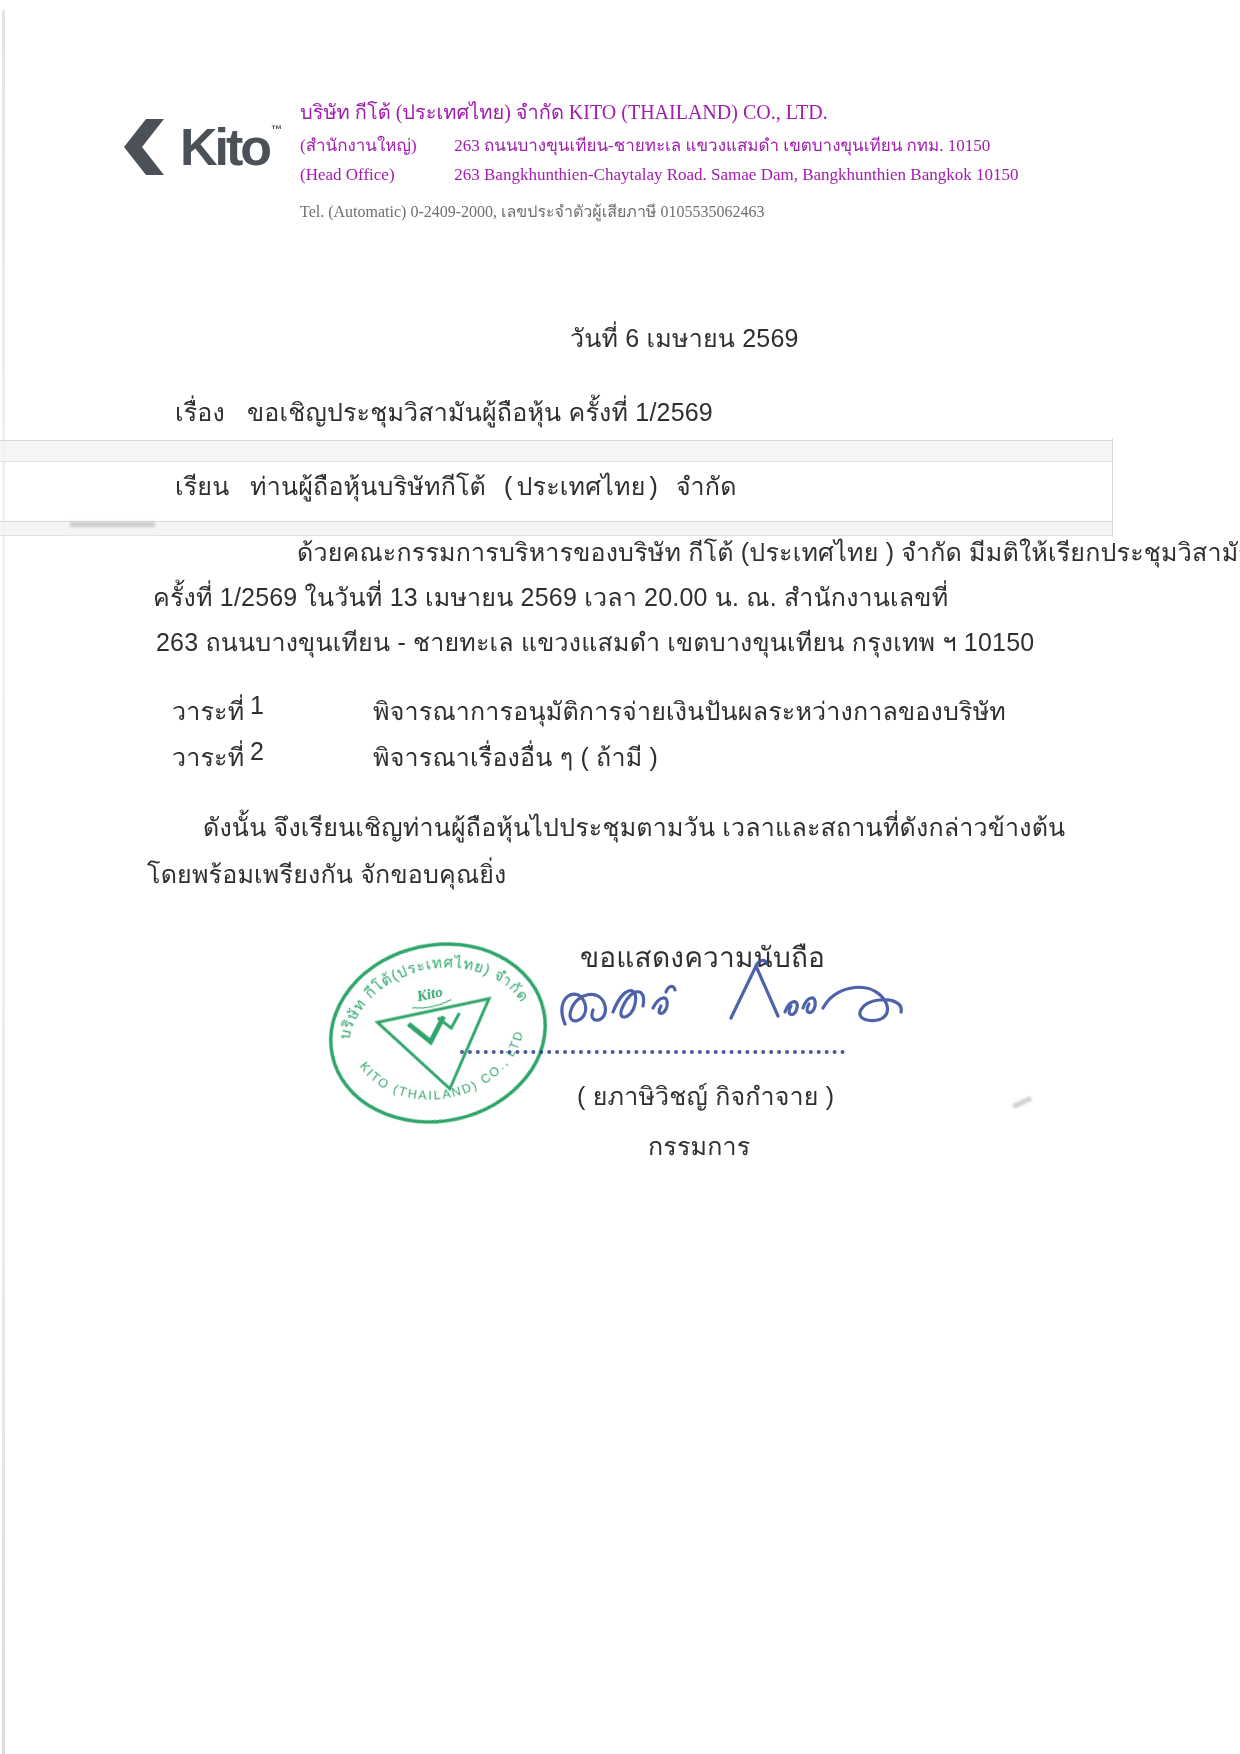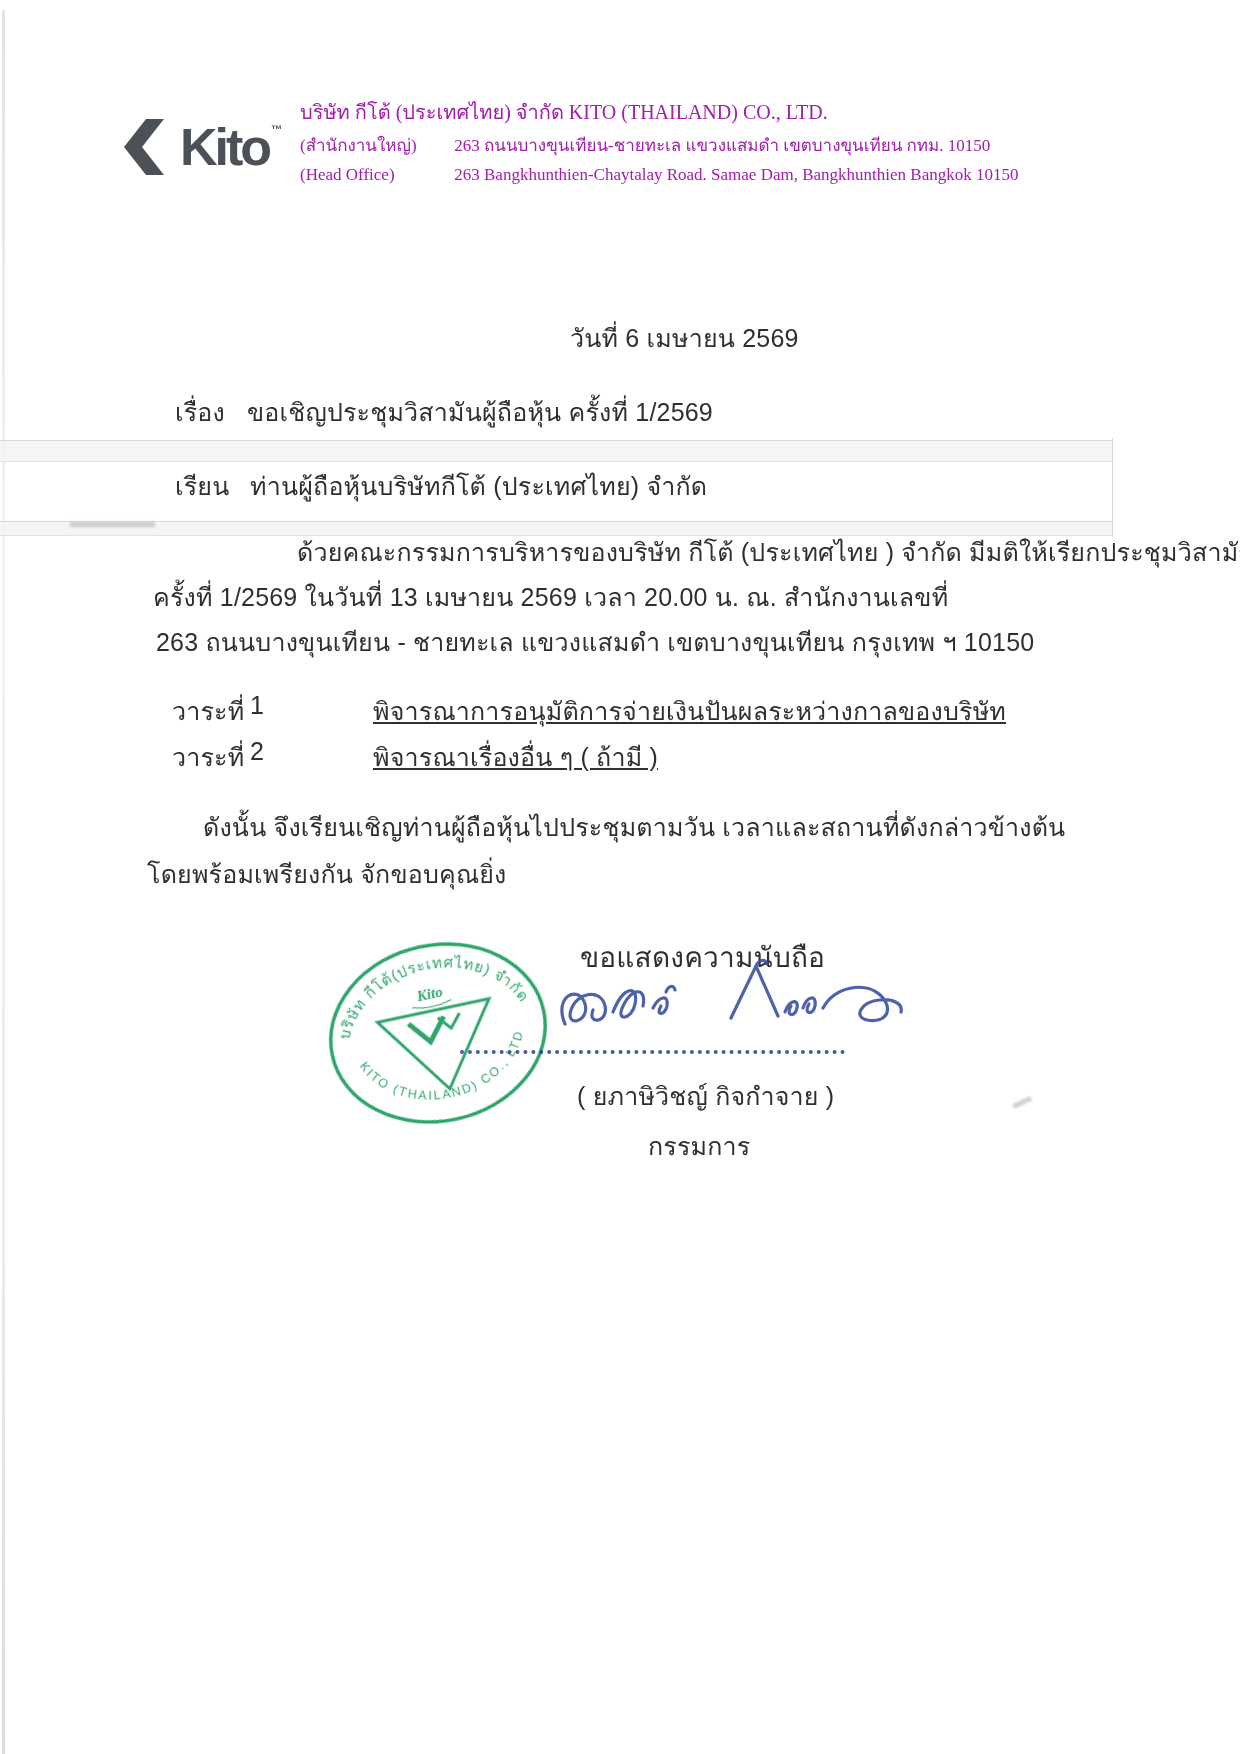--- a/index.html
+++ b/index.html
@@ -33,29 +33,29 @@
   .hdr-3 { top:155px; font-size:17px; }
   .hdr-4 { top:189px; font-size:16px; color:#6f6f6f; filter:blur(.4px); }
   .hdr .lbl-gap { display:inline-block; min-width:150px; }
 
   
   .thai { font-size:25px; letter-spacing:.2px; color:#2f2f2f; white-space:nowrap; }
   .date-line   { left:570px; top:308px; }
   .subject-lbl { left:175px; top:382px; }
   .subject-txt { left:247px; top:382px; }
   .to-lbl      { left:175px; top:456px; }
-  .to-txt      { left:250px; top:456px; }
+  .to-txt      { left:250px; top:456px;font-family:Liberation Mono, monospace; }
   .body-1 { left:297px; top:522px; }
   .body-2 { left:153px; top:567px; }
   .body-3 { left:156px; top:612px;text-align:right; }
   .agenda-row-1 { top:681px; }
   .agenda-row-2 { top:727px; }
   .agenda-lbl { left:172px; }
   .agenda-no  { left:250px; }
-  .agenda-txt { left:373px;text-decoration:underline; }
+  .agenda-txt { left:373px; }
   .closing-1 { left:203px; top:797px; }
   .closing-2 { left:147px; top:844px; }
   .signoff { left:580px; top:925px; font-size:28px; }
   .sig-name  { left:577px; top:1066px; }
   .sig-title { left:648px; top:1116px; }
 
   .dotted-line { left:460px; top:1014px; width:385px; height:26px;
     border-bottom:4px dotted #2c3e8c; opacity:.85; }
 
   .stamp-wrap { left:323px; top:928px; width:230px; height:190px;
@@ -86,20 +86,21 @@
 
   <div class="abs hdr hdr-1">บริษัท กีโต้ (ประเทศไทย) จำกัด KITO (THAILAND) CO., LTD.</div>
   <div class="abs hdr hdr-2">
     <span class="lbl-gap">(สำนักงานใหญ่)</span>
     <span>263 ถนนบางขุนเทียน-ชายทะเล แขวงแสมดำ เขตบางขุนเทียน กทม.  10150</span>
   </div>
   <div class="abs hdr hdr-3">
     <span class="lbl-gap">(Head Office)</span>
     <span>263  Bangkhunthien-Chaytalay  Road.  Samae  Dam, Bangkhunthien  Bangkok  10150</span>
   </div>
+  <div class="abs hdr hdr-4">Tel. (Automatic) 0-2409-2000, เลขประจำตัวผู้เสียภาษี  0105535062463</div>
 
   <div class="abs thai date-line">วันที่     6    เมษายน   2569</div>
   <div class="abs thai subject-lbl">เรื่อง</div>
   <div class="abs thai subject-txt">ขอเชิญประชุมวิสามันผู้ถือหุ้น ครั้งที่  1/2569</div>
   <div class="abs thai to-lbl">เรียน</div>
   <div class="abs thai to-txt">ท่านผู้ถือหุ้นบริษัทกีโต้ (ประเทศไทย) จำกัด</div>
 
   <div class="abs thai body-1">ด้วยคณะกรรมการบริหารของบริษัท กีโต้ (ประเทศไทย ) จำกัด มีมติให้เรียกประชุมวิสามัญ</div>
   <div class="abs thai body-2">ครั้งที่ 1/2569   ในวันที่  13  เมษายน  2569  เวลา 20.00 น. ณ. สำนักงานเลขที่</div>
   <div class="abs thai body-3">263  ถนนบางขุนเทียน - ชายทะเล  แขวงแสมดำ  เขตบางขุนเทียน  กรุงเทพ ฯ  10150</div>

